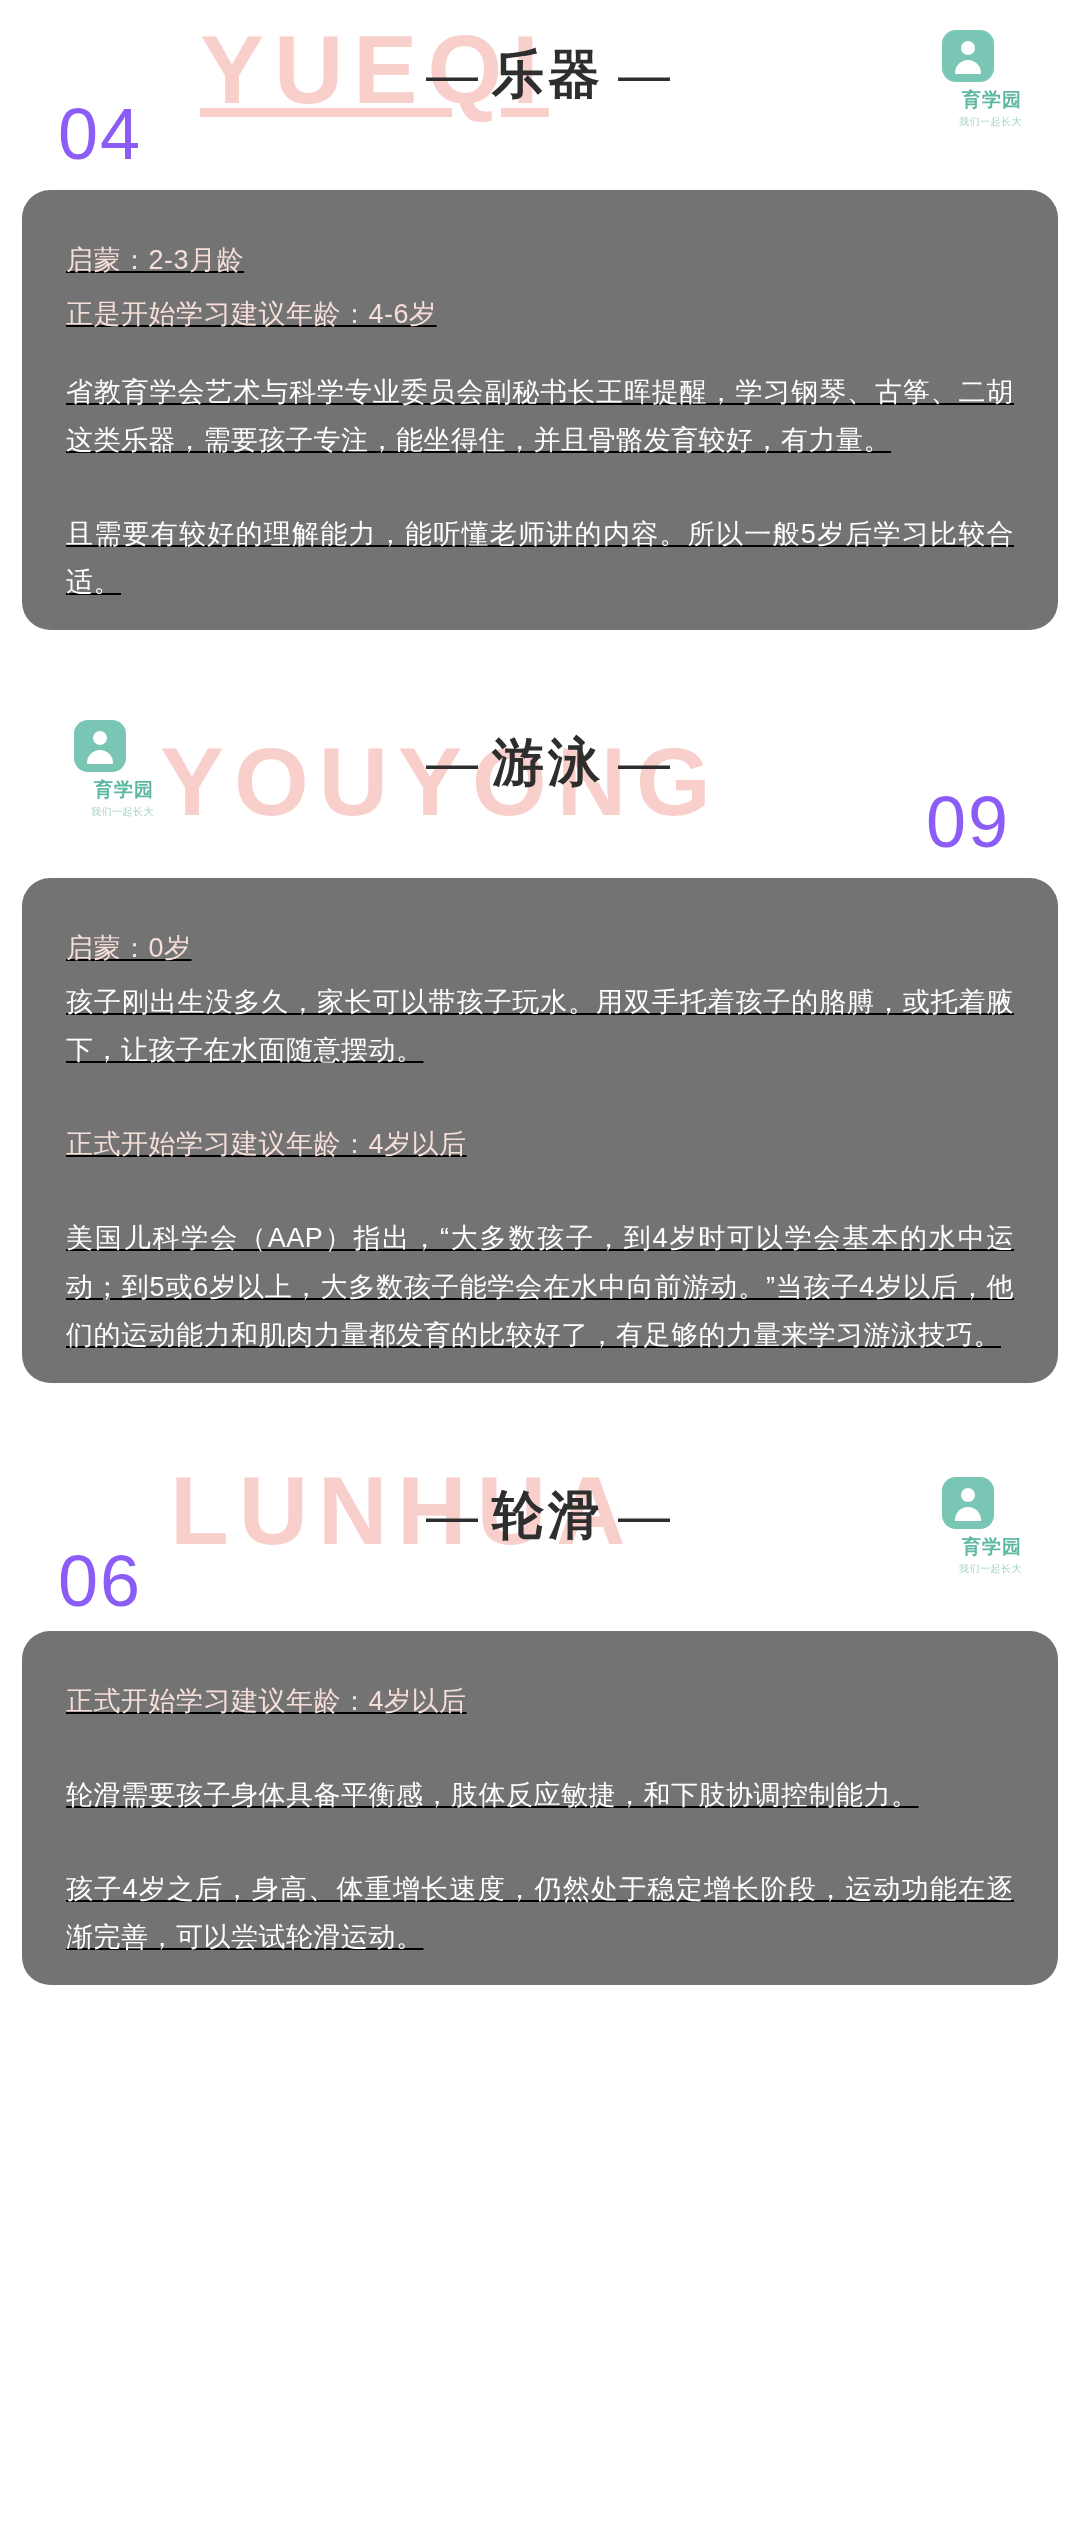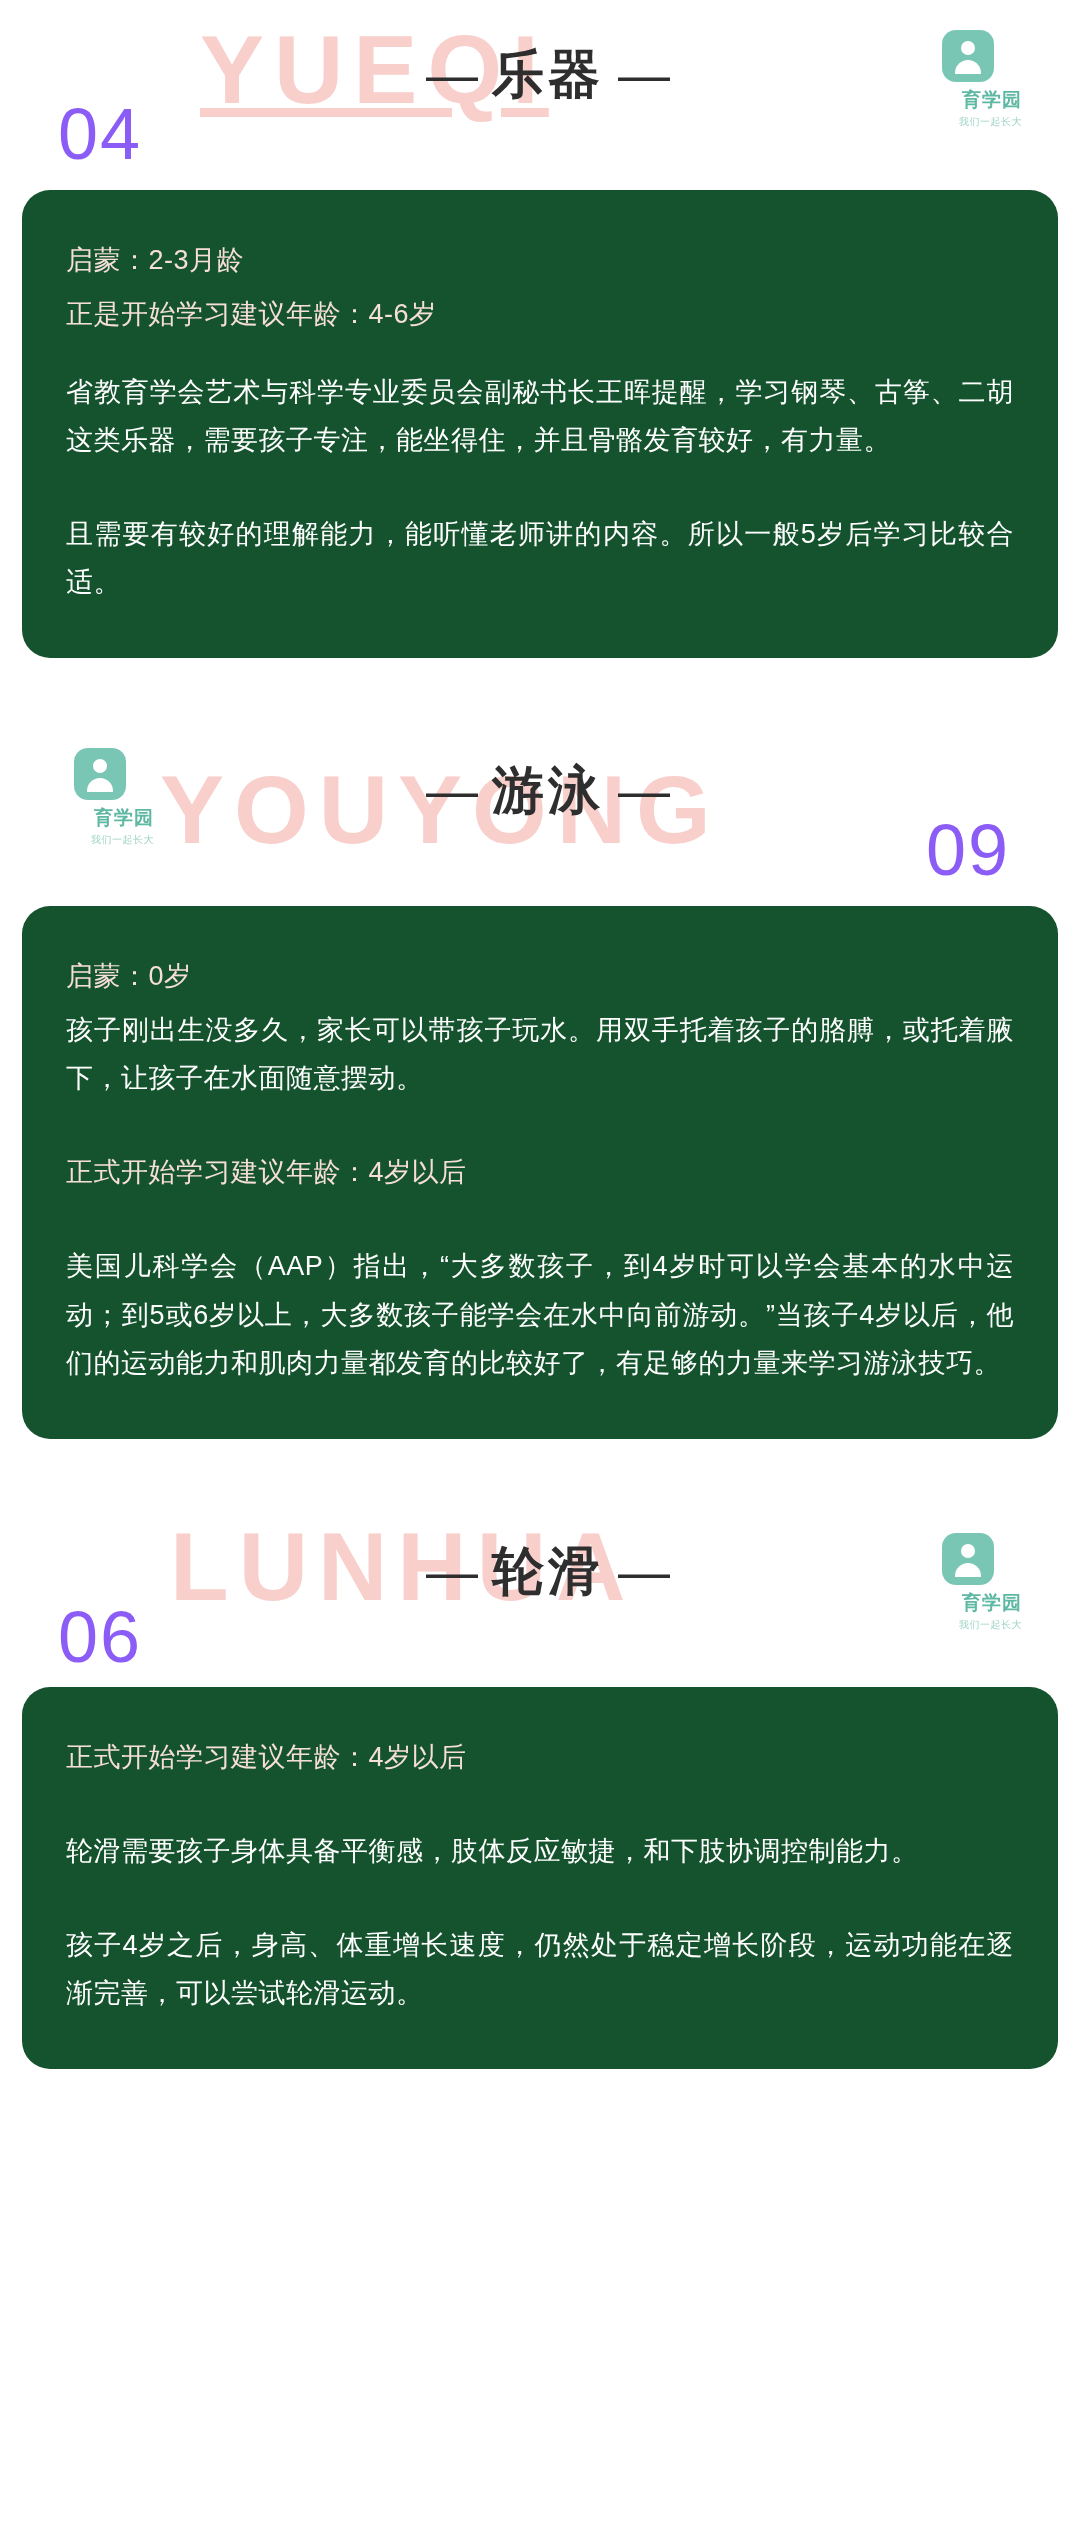--- a/index.html
+++ b/index.html
@@ -119,26 +119,27 @@
     font-size: 72px;
     font-weight: normal;
     color: #8b5cf6;
     line-height: 1;
     letter-spacing: 2px;
   }
 
   
   .card {
     margin: 0 22px;
-    background: #14532d;
+    background: #737373;
     border-radius: 28px;
-    padding: 46px 44px 52px 44px;
+    padding: 46px 44px 24px 44px;
     box-sizing: border-box;
     position: relative;
     z-index: 2;
+    text-decoration: underline;
   }
   .card p {
     margin: 0 0 0 0;
     font-size: 27px;
     line-height: 1.78;
     color: #ffffff;
     letter-spacing: 0.5px;
     text-align: justify;
   }
   .card p + p {

